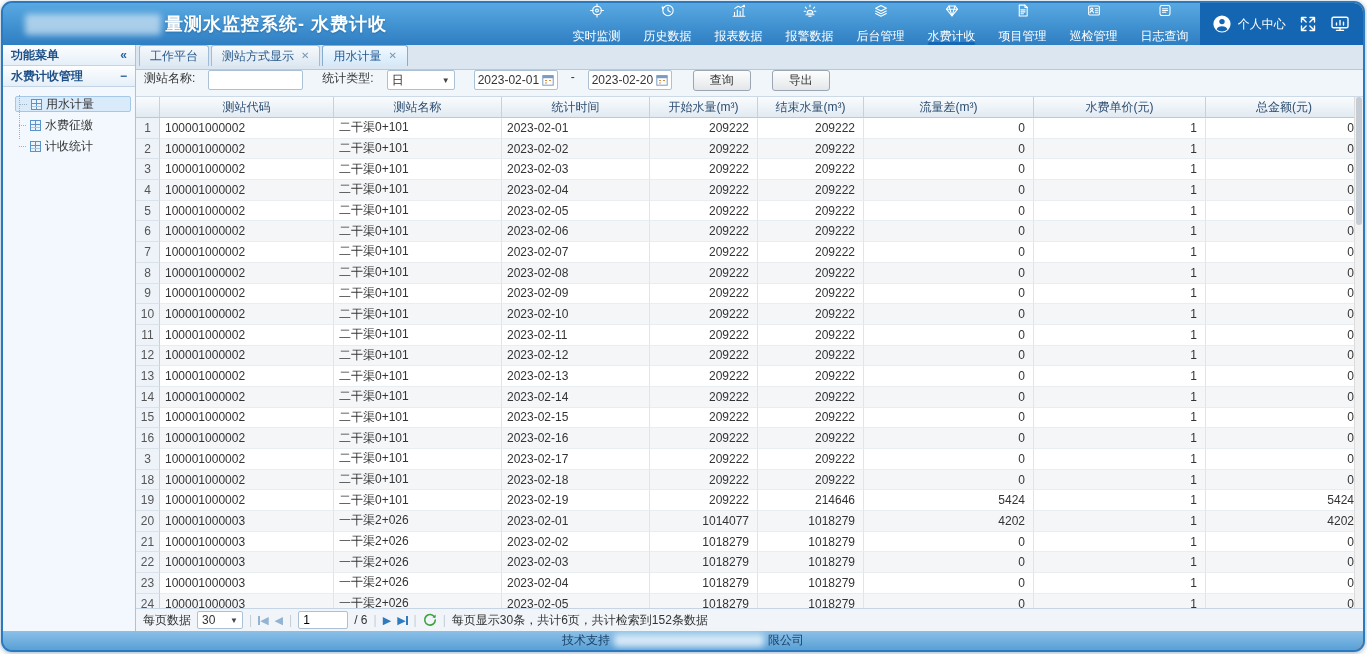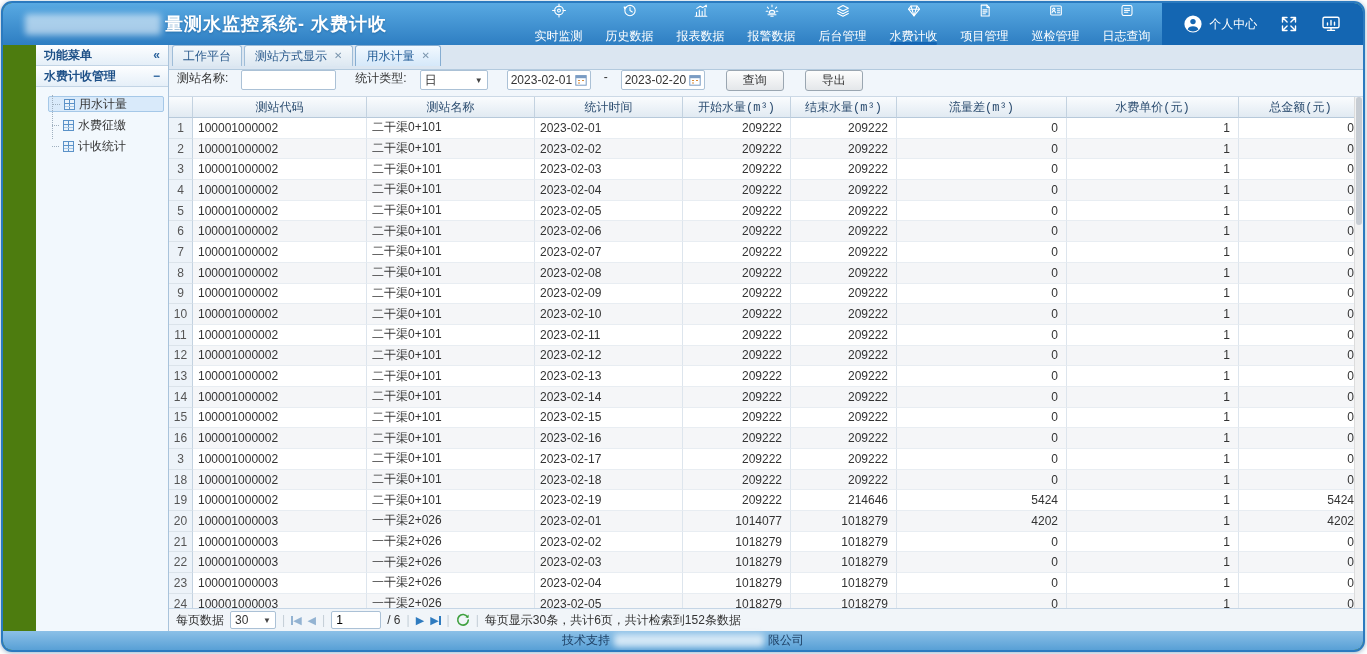--- a/index.html
+++ b/index.html
@@ -1,47 +1,47 @@
 <!DOCTYPE html>
 <html><head>
 <meta charset="utf-8">
 <style>
   * { margin:0; padding:0; box-sizing:border-box; }
   html,body { width:1367px; height:654px; overflow:hidden; background:#fff;
               font-family:"Liberation Sans","DejaVu Sans",sans-serif; }
   .window { position:absolute; top:1px; left:1px; width:1364px; height:651px;
             border:2px solid #2b7abf; border-radius:11px; overflow:hidden;
-            background:#4d7c0f; box-shadow:0 1px 5px rgba(30,80,130,.45);
+            background:#f97316; box-shadow:0 1px 5px rgba(30,80,130,.45);
             display:flex; flex-direction:column; }
 
   
   .titlebar { height:42px; flex:0 0 42px; background:linear-gradient(#58a9e2,#2e7ec2);
               display:flex; align-items:stretch; }
   .brand { display:flex; align-items:center; padding-left:22px; gap:4px; }
   .redact { filter:blur(3px); border-radius:3px; }
   .logo-redact { width:136px; height:21px; background:rgba(255,255,255,.55); }
   .app-title { color:#fff; font-size:18px; font-weight:bold; letter-spacing:1px;
                text-shadow:0 1px 2px rgba(0,60,110,.35); white-space:nowrap; }
   .nav { display:flex; margin-left:auto; }
   .nav-item { position:relative; width:71px; display:flex; flex-direction:column;
               align-items:center; justify-content:center; gap:10px; color:#fff;
               font-size:12px; cursor:pointer; }
   .nav-item svg { width:18px; height:18px; stroke:#fff; stroke-width:1.3;
                   fill:none; stroke-linecap:round; stroke-linejoin:round; }
   .nav-item.active::after { content:""; position:absolute; left:12px; right:12px;
               bottom:0; height:3px; background:#1566b4; border-radius:2px; }
-  .user-panel { width:201px; background:#1466b2; display:flex; align-items:center;
+  .user-panel { width:163px; background:#1466b2; display:flex; align-items:center;
                 justify-content:space-evenly; color:#fff; font-size:12px;
                 border-top-right-radius:9px; }
   .user-chip { display:flex; align-items:center; gap:6px; cursor:pointer; }
   .user-panel svg { stroke:#fff; stroke-width:1.4; fill:none;
                     stroke-linecap:round; stroke-linejoin:round; }
 
   
-  .middle { flex:1; display:flex; min-height:0;margin-left:33px; }
+  .middle { flex:1; display:flex; min-height:0; }
   .sidebar { width:133px; flex:0 0 133px; background:#f2f8fd;
              border-right:1px solid #a9c3db; display:flex; flex-direction:column; }
   .side-head { height:21px; flex:0 0 21px; background:linear-gradient(#fdfeff,#e5eff8);
                border-bottom:1px solid #c2d4e5; display:flex; align-items:center;
                justify-content:space-between; padding:0 8px; font-size:12px;
                font-weight:bold; color:#1c4f87; }
   .side-head .ctl { cursor:pointer; font-weight:bold; color:#2a629c; }
   .tree { position:relative; padding:9px 4px 0 12px; font-size:12px; color:#333; }
   .tree::before { content:""; position:absolute; left:16px; top:8px; height:44px;
                   border-left:1px dotted #9fb0bf; }
@@ -85,21 +85,21 @@
               display:flex; align-items:center; justify-content:space-between;
               padding:0 3px; border-radius:2px; cursor:pointer; }
   .cal-ic { width:12px; height:12px; flex:0 0 12px; }
   .btn { width:58px; height:21px; margin-left:8px; border:1px solid #9aa6b1;
          border-radius:3px; background:linear-gradient(#fdfdfd,#e4e7ea);
          font-size:12px; color:#333; cursor:pointer;
          font-family:"Liberation Sans","DejaVu Sans",sans-serif; }
 
   
   .grid { flex:1; position:relative; overflow:hidden; background:#fff; }
-  .thead { display:flex; height:21px;font-family:Liberation Mono, monospace; }
+  .thead { display:flex; height:21px; }
   .th { background:linear-gradient(#fafcfe,#e1eaf2); border-right:1px solid #c3d2e0;
         border-bottom:1px solid #b7c9da; font-size:12px; color:#2c4d70;
         display:flex; align-items:center; justify-content:center; cursor:pointer; }
   .tr { display:flex; height:20.7px; background:#fff; cursor:default; }
   .tr:nth-child(even) { background:#f5f6f8; }
   .td { border-right:1px solid #dde5ed; border-bottom:1px solid #e8edf2;
         font-size:12px; color:#333; display:flex; align-items:center;
         padding:0 5px; overflow:hidden; white-space:nowrap; }
   .td.num { justify-content:flex-end; padding-right:8px; }
   .td.idx { background:#edf3f9; color:#555; justify-content:center; padding:0;

